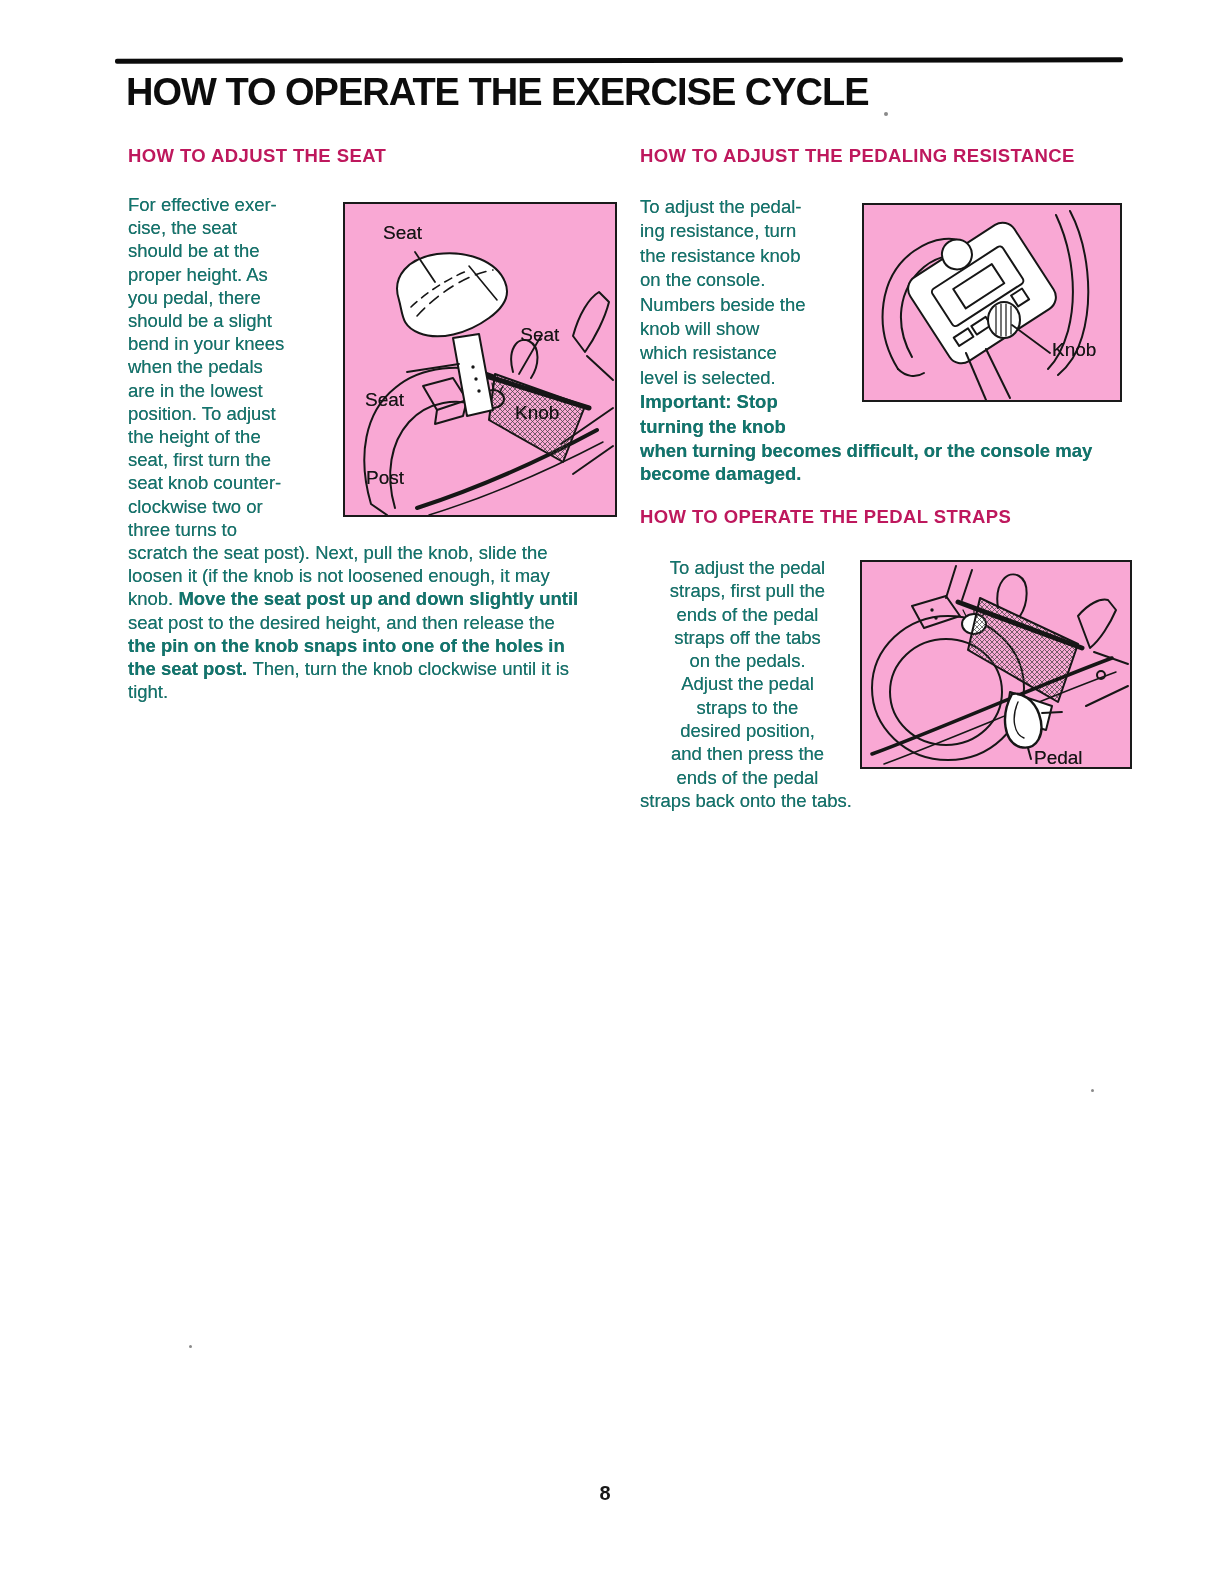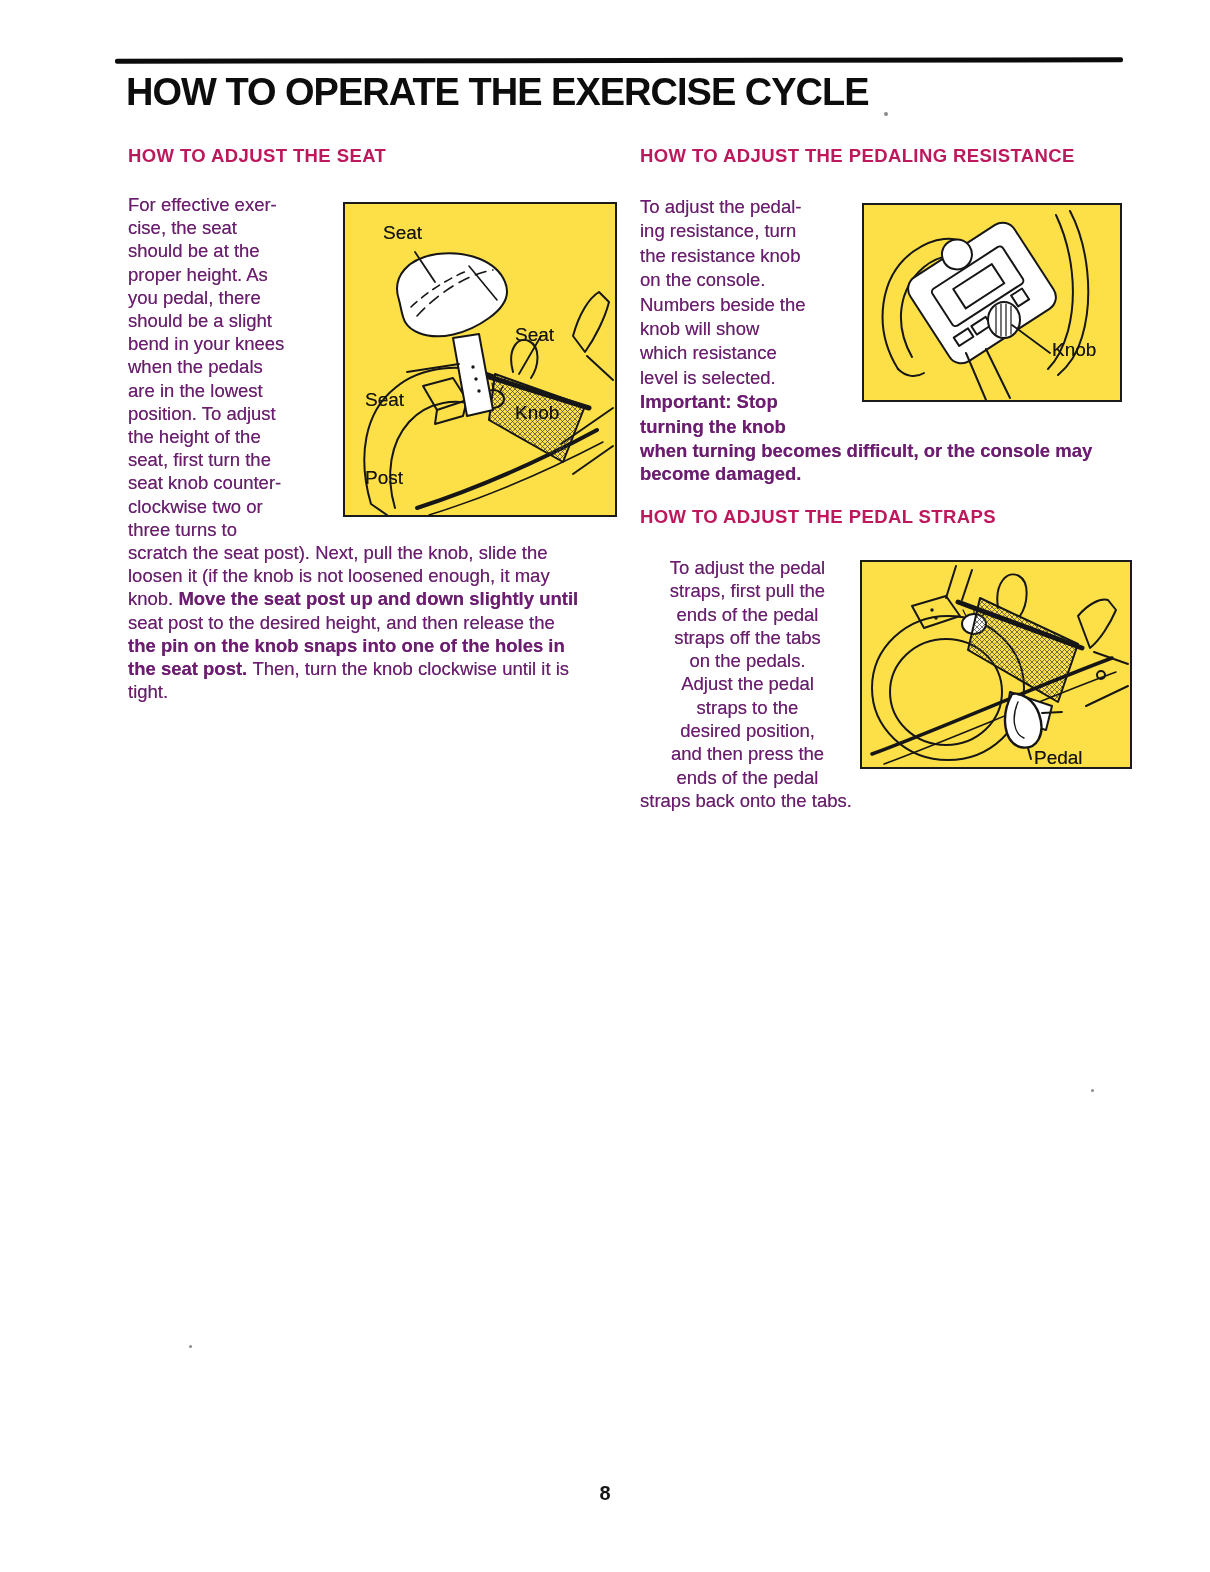--- a/index.html
+++ b/index.html
@@ -9,30 +9,30 @@
     overflow:hidden;
   }
   .top-rule{position:absolute;left:115px;top:58px;width:1008px;height:5px;background:#0b0b0b;border-radius:2px;transform:rotate(-0.08deg);}
   .doc-title{
     position:absolute;left:126px;top:70px;font-size:38px;font-weight:700;letter-spacing:-1px;
     color:#0d0d0d;white-space:pre;transform:scaleY(1.04);
   }
   .sec-heading{
     position:absolute;font-size:18.5px;font-weight:700;letter-spacing:.4px;color:#be185d;white-space:pre;
   }
-  .col{position:absolute;font-size:18.5px;color:#701a75;text-shadow:0 0 .4px rgba(0,0,0,.55);}
+  .col{position:absolute;font-size:18.5px;color:#0f766e;text-shadow:0 0 .4px rgba(0,0,0,.55);}
   .tl{white-space:pre;}
   .b{font-weight:700;}
   .narrow .tl{line-height:23.2px;}
   .wide .tl{line-height:23.2px;}
   .col-resist .narrow .tl{line-height:24.4px;}
   .col-resist .wide .tl{line-height:23px;}
   .col-straps .narrow .tl{line-height:23.3px;text-align:center;}
   .col-straps .wide .tl{line-height:23.3px;}
-  .fig{position:absolute;border:2px solid #1a1a1a;background:#fde047;overflow:hidden;}
+  .fig{position:absolute;border:2px solid #1a1a1a;background:#f9a8d4;overflow:hidden;text-align:right;}
   .fig svg{position:absolute;left:0;top:0;}
   .fig-label{
     position:absolute;font-size:19px;line-height:26px;color:#141414;white-space:pre;
     text-shadow:0 0 .4px rgba(0,0,0,.55);
   }
   .page-num{position:absolute;left:0;top:1482px;width:100%;text-align:center;font-size:20px;font-weight:700;color:#171717;}
   .speck{position:absolute;background:#8a8a8a;border-radius:50%;}
 </style>
 </head>
 <body>
@@ -177,21 +177,21 @@
 
         <path d="M102 148 L122 195"></path>
         <path d="M122 144 L146 193"></path>
 
         <path d="M186 148 L148 120" stroke-width="1.8"></path>
       </g>
     </svg>
     <div class="fig-label" style="left:188px;top:132px;">Knob</div>
   </div>
 
-  <div class="sec-heading" style="left:640px;top:506px;">HOW TO ADJUST THE PEDAL STRAPS</div>
+  <div class="sec-heading" style="left:640px;top:506px;">HOW TO OPERATE THE PEDAL STRAPS</div>
 
   <div class="col col-straps" style="left:640px;top:556px;width:488px;">
     <div class="narrow" style="width:215px;">
         <div class="tl">To adjust the pedal</div>
         <div class="tl">straps, first pull the</div>
         <div class="tl">ends of the pedal</div>
         <div class="tl">straps off the tabs</div>
         <div class="tl">on the pedals.</div>
         <div class="tl">Adjust the pedal</div>
         <div class="tl">straps to the</div>

